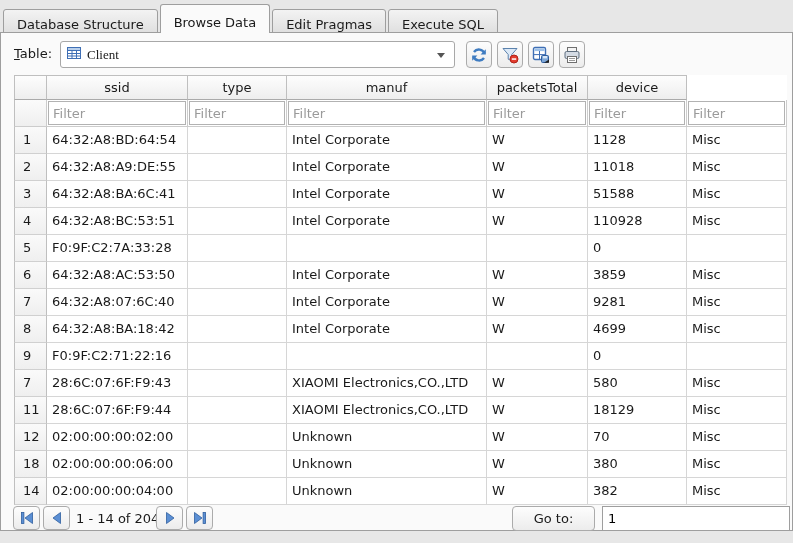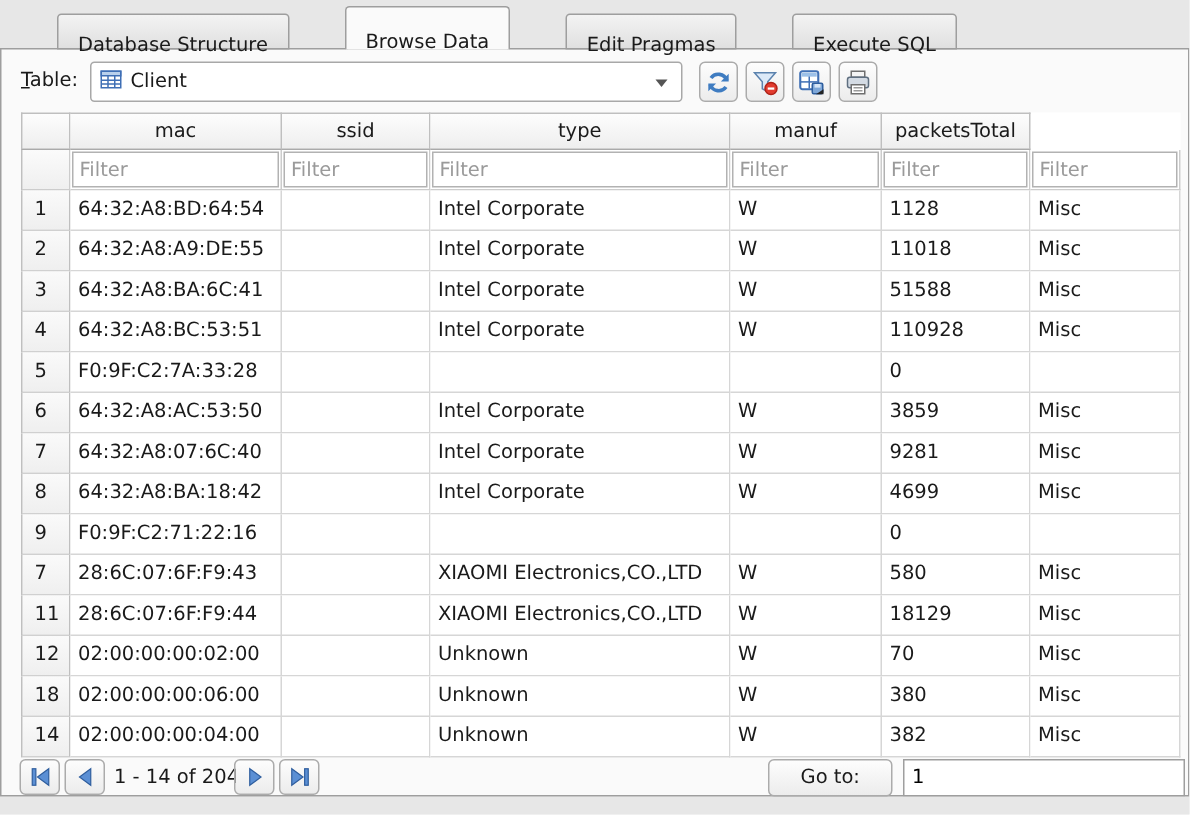--- a/index.html
+++ b/index.html
@@ -1,30 +1,30 @@
 <!DOCTYPE html>
 <html><head>
 <meta charset="utf-8">
 <style>
   * { margin:0; padding:0; box-sizing:border-box; }
   body { width:793px; height:543px; font-family:"DejaVu Sans","Liberation Sans",sans-serif; font-size:13px; color:#1a1a1a; background:#e7e7e7; }
   .app { position:relative; width:793px; height:543px; overflow:hidden; background:#e7e7e7; }
 
   
   .tabbar { position:absolute; top:0; left:3px; height:33px; display:flex; align-items:flex-end; gap:2px; z-index:3; }
-  .tab { height:24px; line-height:22px; padding:10px 13px; background:linear-gradient(#f3f3f3,#e0e0e0); border:1px solid #9e9e9e; border-radius:3px 3px 0 0; cursor:default; white-space:nowrap;margin-left:35px; }
+  .tab { height:24px; line-height:22px; padding:4px 13px; background:linear-gradient(#f3f3f3,#e0e0e0); border:1px solid #9e9e9e; border-radius:3px 3px 0 0; cursor:default; white-space:nowrap; }
   .tab.active { height:29px; line-height:28px; background:#fafafa; border-bottom:none; }
 
   
   .panel { position:absolute; top:32px; left:0; width:793px; height:499px; border:1px solid #9e9e9e; background:#fafafa; }
 
   
   .table-label { position:absolute; left:14px; top:46px; }
   .table-label .mn { text-decoration:underline; }
-  .combo { position:absolute; left:60px; top:41px; width:395px; height:27px; background:#ffffff; border:1px solid #a8a8a8; border-radius:3px; display:flex; align-items:center; padding-left:5px; }
+  .combo { position:absolute; left:60px; top:41px; width:395px; height:27px; background:#ffffff; border:1px solid #a8a8a8; border-radius:3px; display:flex; align-items:center; padding-left:5px;font-family:Liberation Serif, serif; }
   .combo .lbl { margin-left:5px; }
   .combo-arrow { position:absolute; right:9px; top:11px; width:0; height:0; border-left:4px solid transparent; border-right:4px solid transparent; border-top:5px solid #555; }
   .tbtn { position:absolute; top:41px; width:26px; height:27px; border:1px solid #ababab; border-radius:4px; background:linear-gradient(#fdfdfd,#ececec); display:flex; align-items:center; justify-content:center; }
   .tbtn svg { display:block; }
 
   
   .grid { position:absolute; left:14px; top:75px; width:773px; background:#ffffff; }
   .grid-row, .grid-head, .grid-filter { display:grid; grid-template-columns:33px 141px 99px 200px 101px 99px 100px; }
   .grid-head { height:25px; }
   .hcell { background:linear-gradient(#fdfdfd,#eeeeee); border-top:1px solid #bfbfbf; border-right:1px solid #bfbfbf; border-bottom:1px solid #aaaaaa; text-align:center; line-height:24px; overflow:hidden; }
@@ -108,25 +108,25 @@
       <rect x="2" y="5.5" width="14" height="7" rx="1.5" fill="#d4dbe4" stroke="#5f6f80"></rect>
       <rect x="4.5" y="10.5" width="9" height="6" fill="#ffffff" stroke="#6f6f6f"></rect>
       <line x1="6" y1="12.5" x2="12" y2="12.5" stroke="#9a9a9a"></line>
       <line x1="6" y1="14.5" x2="12" y2="14.5" stroke="#9a9a9a"></line>
     </svg>
   </div>
 
   <div class="grid">
     <div class="grid-head" id="grid-header">
         <div class="hcell corner"></div>
-        <div class="hcell">mac</div>
         <div class="hcell">ssid</div>
         <div class="hcell">type</div>
         <div class="hcell">manuf</div>
         <div class="hcell">packetsTotal</div>
+        <div class="hcell">device</div>
       </div>
     <div class="grid-filter" id="grid-filters">
         <div class="fcell blank"></div>
         <div class="fcell"><input placeholder="Filter" style=""></div>
         <div class="fcell"><input placeholder="Filter" style=""></div>
         <div class="fcell"><input placeholder="Filter" style=""></div>
         <div class="fcell"><input placeholder="Filter" style=""></div>
         <div class="fcell"><input placeholder="Filter" style=""></div>
         <div class="fcell"><input placeholder="Filter" style=""></div>
       </div>

